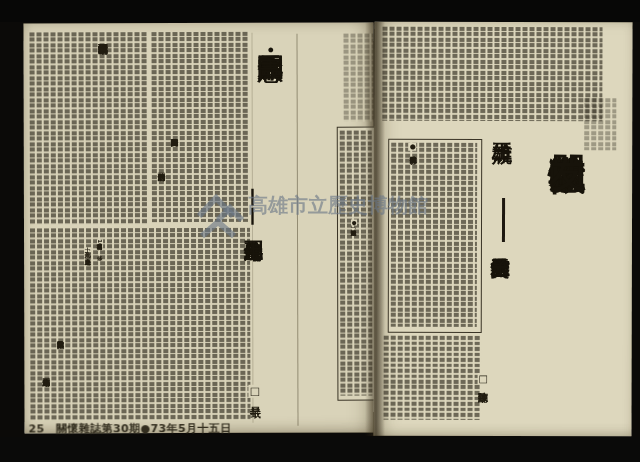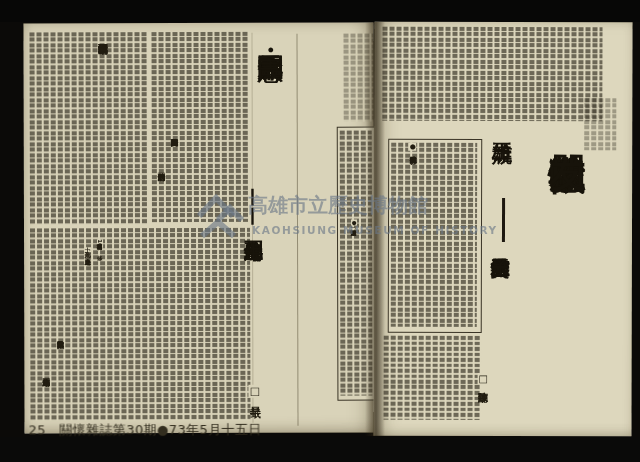--- a/index.html
+++ b/index.html
@@ -22,21 +22,21 @@
       background-image:
         repeating-linear-gradient(90deg, rgba(0,0,0,0) 0px, rgba(0,0,0,0) 4.6px, var(--pg) 4.6px, var(--pg) 7px),
         repeating-linear-gradient(180deg, rgba(44,40,28,.7) 0px, rgba(44,40,28,.7) 3.9px, rgba(44,40,28,.07) 3.9px, rgba(44,40,28,.07) 5.5px);}
   .tx.light{opacity:.5;}
   .sh{position:absolute;writing-mode:vertical-rl;text-orientation:mixed;font-weight:700;
       color:#221d11;background:var(--pg);line-height:1.1;white-space:nowrap;}
   .big{position:absolute;writing-mode:vertical-rl;text-orientation:mixed;font-weight:900;
        color:#17130a;line-height:1.02;white-space:nowrap;}
   .rule{position:absolute;background:rgba(62,54,32,.45);}
   .bxd{position:absolute;border:1px solid #3a3426;background:var(--pg);}
-  .foot{position:absolute;font-size:13px;color:#332e1f;letter-spacing:.4px;white-space:nowrap;font-weight:400;filter:blur(.2px);}
+  .foot{position:absolute;font-size:11px;color:#332e1f;letter-spacing:.4px;white-space:nowrap;font-weight:700;filter:blur(.2px);}
   .dash-bar{position:absolute;background:#1d1810;}
   .wm{position:absolute;left:196px;top:188px;width:262px;height:56px;pointer-events:none;color:rgba(106,120,136,.62);}
   .wm .cjk{position:absolute;left:52px;top:4px;font-size:20px;font-weight:700;letter-spacing:0px;white-space:nowrap;}
   .wm .en{position:absolute;left:56px;top:36px;font-size:10.5px;font-weight:700;letter-spacing:1.6px;white-space:nowrap;}
   .wm svg{position:absolute;left:0;top:2px;}
 </style>
 </head>
 <body>
 
 <div class="stage">
@@ -98,16 +98,15 @@
 
   <div class="wm">
     <svg width="50" height="52" viewBox="0 0 50 52">
       <g fill="none" stroke="rgba(106,120,136,.62)" stroke-width="6">
         <polyline points="3,26 20,8 37,26"></polyline>
         <polyline points="22,30 34,18 46,30"></polyline>
         <polyline points="6,46 22,32 38,46"></polyline>
       </g>
     </svg>
     <div class="cjk">高雄市立歷史博物館</div>
-    <div class="en">KAOHSIUNG MUSEUM OF HISTORY</div>
   </div>
 
 </div>
 
 </body></html>

